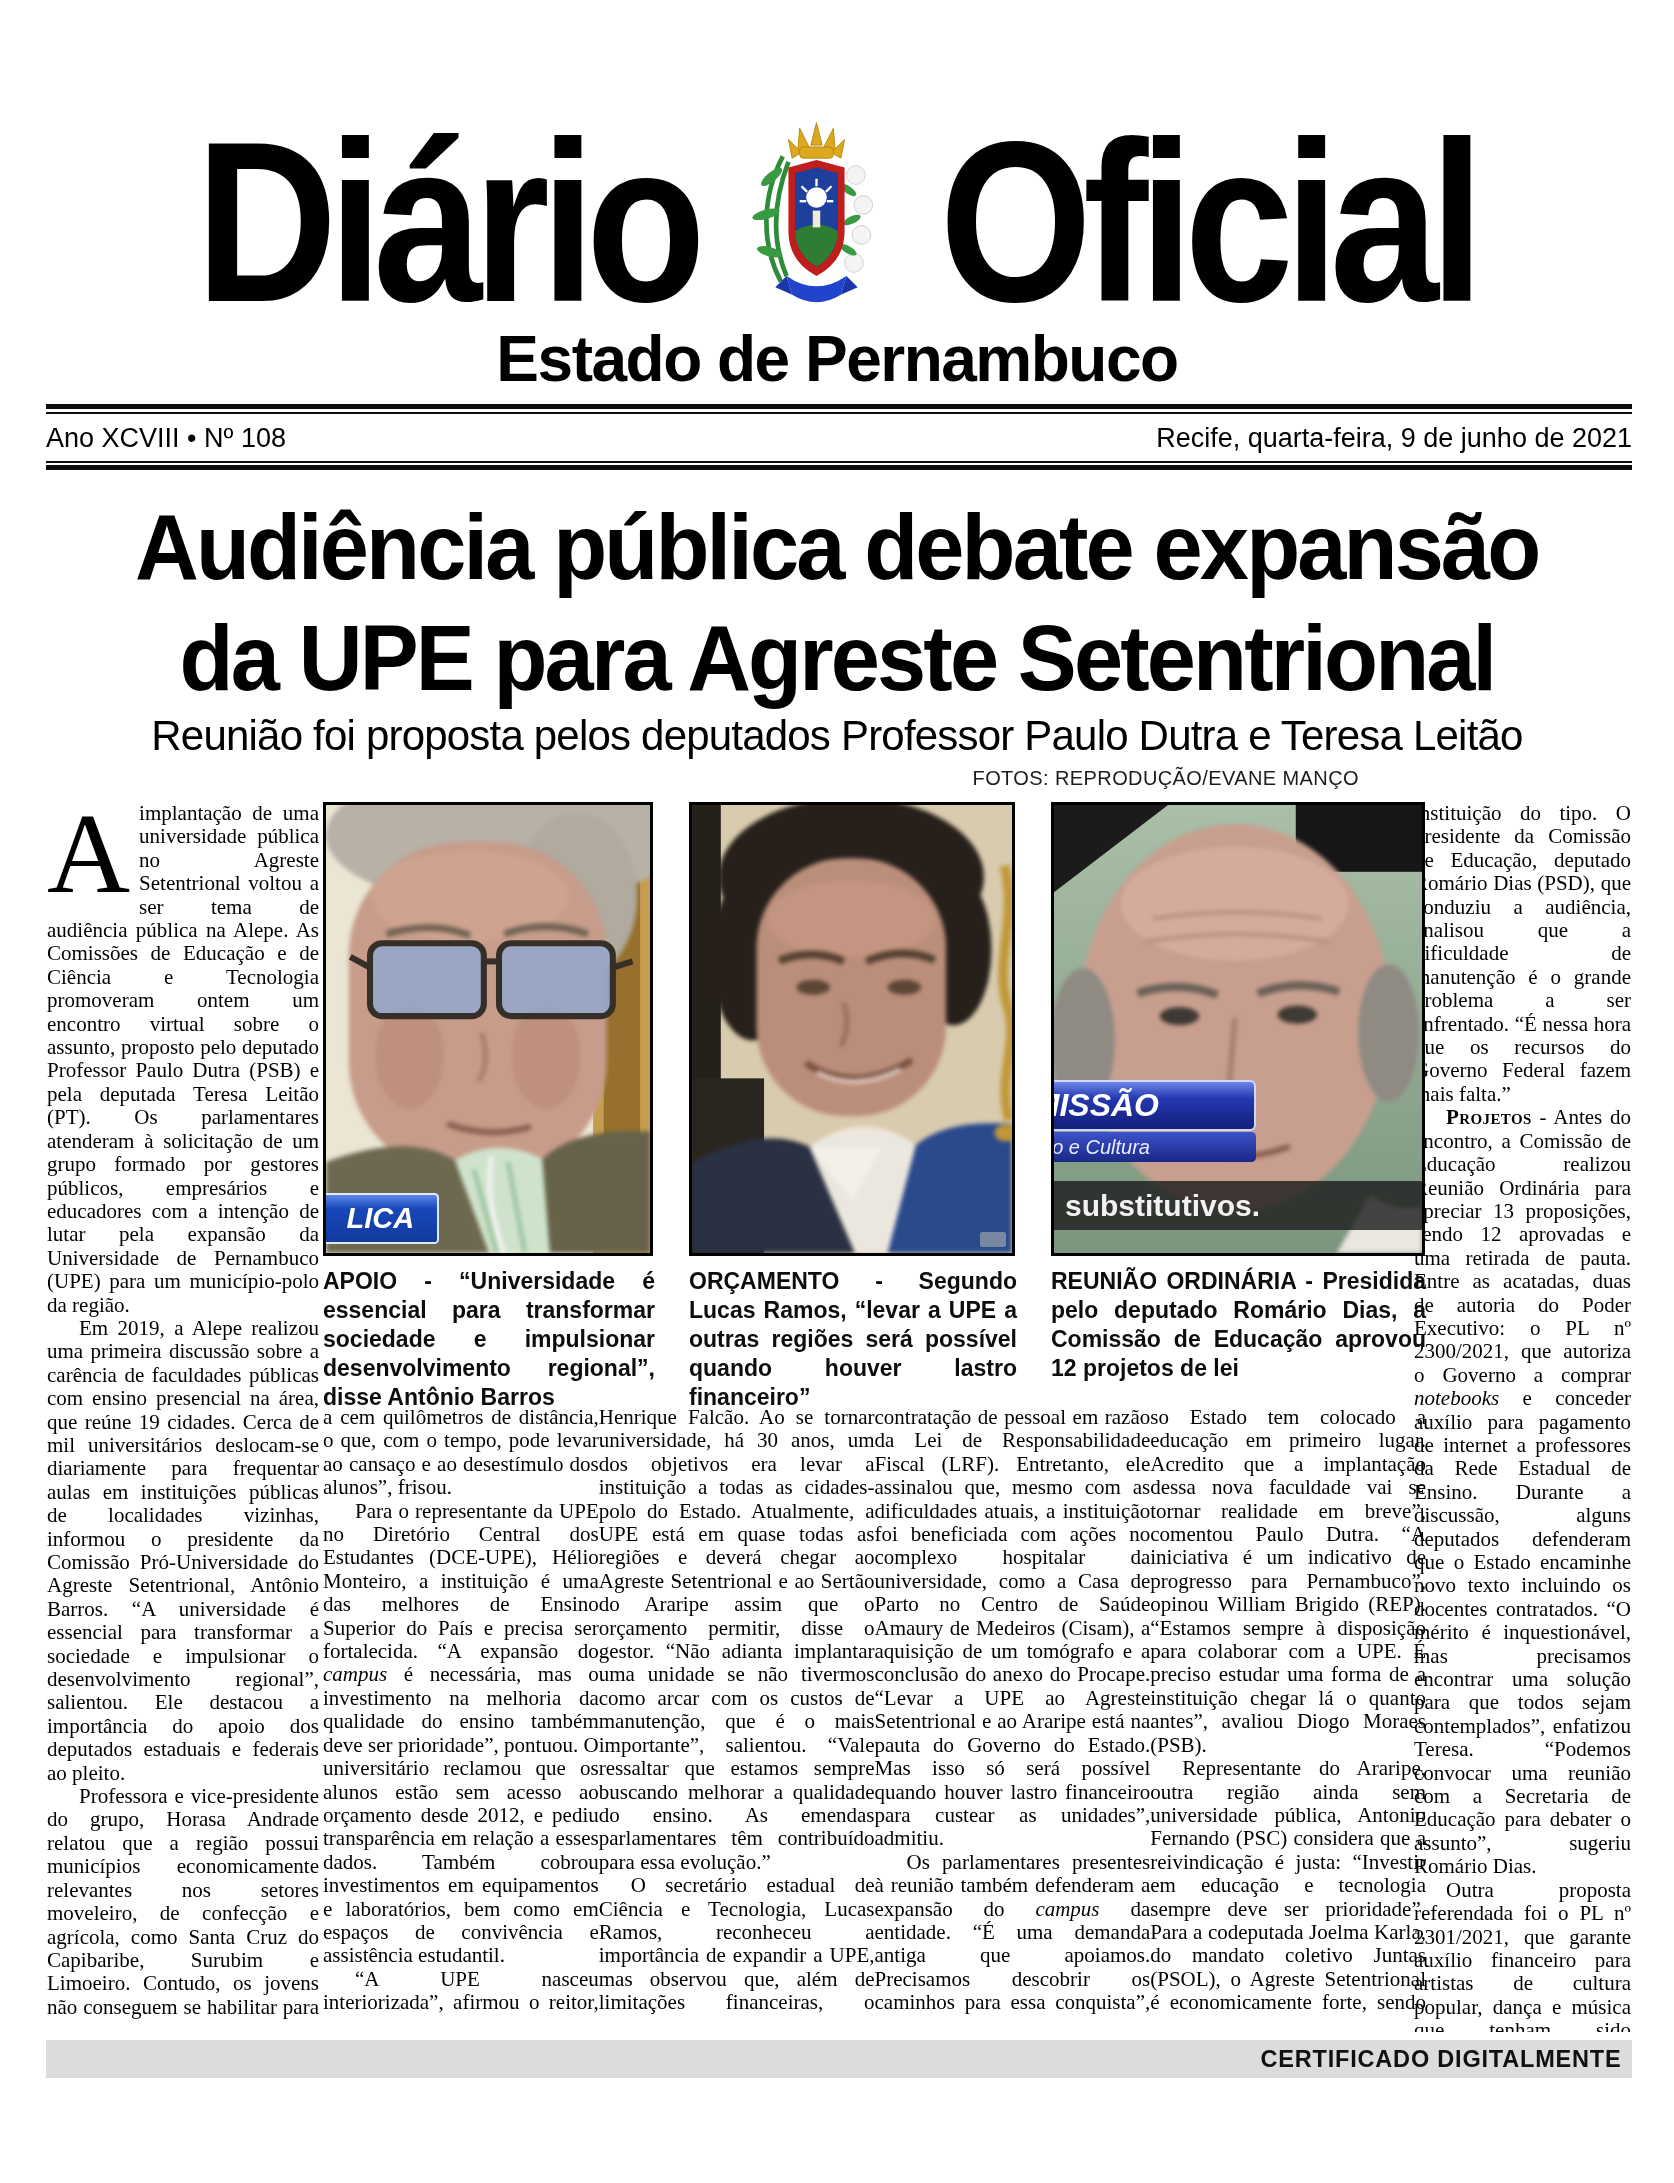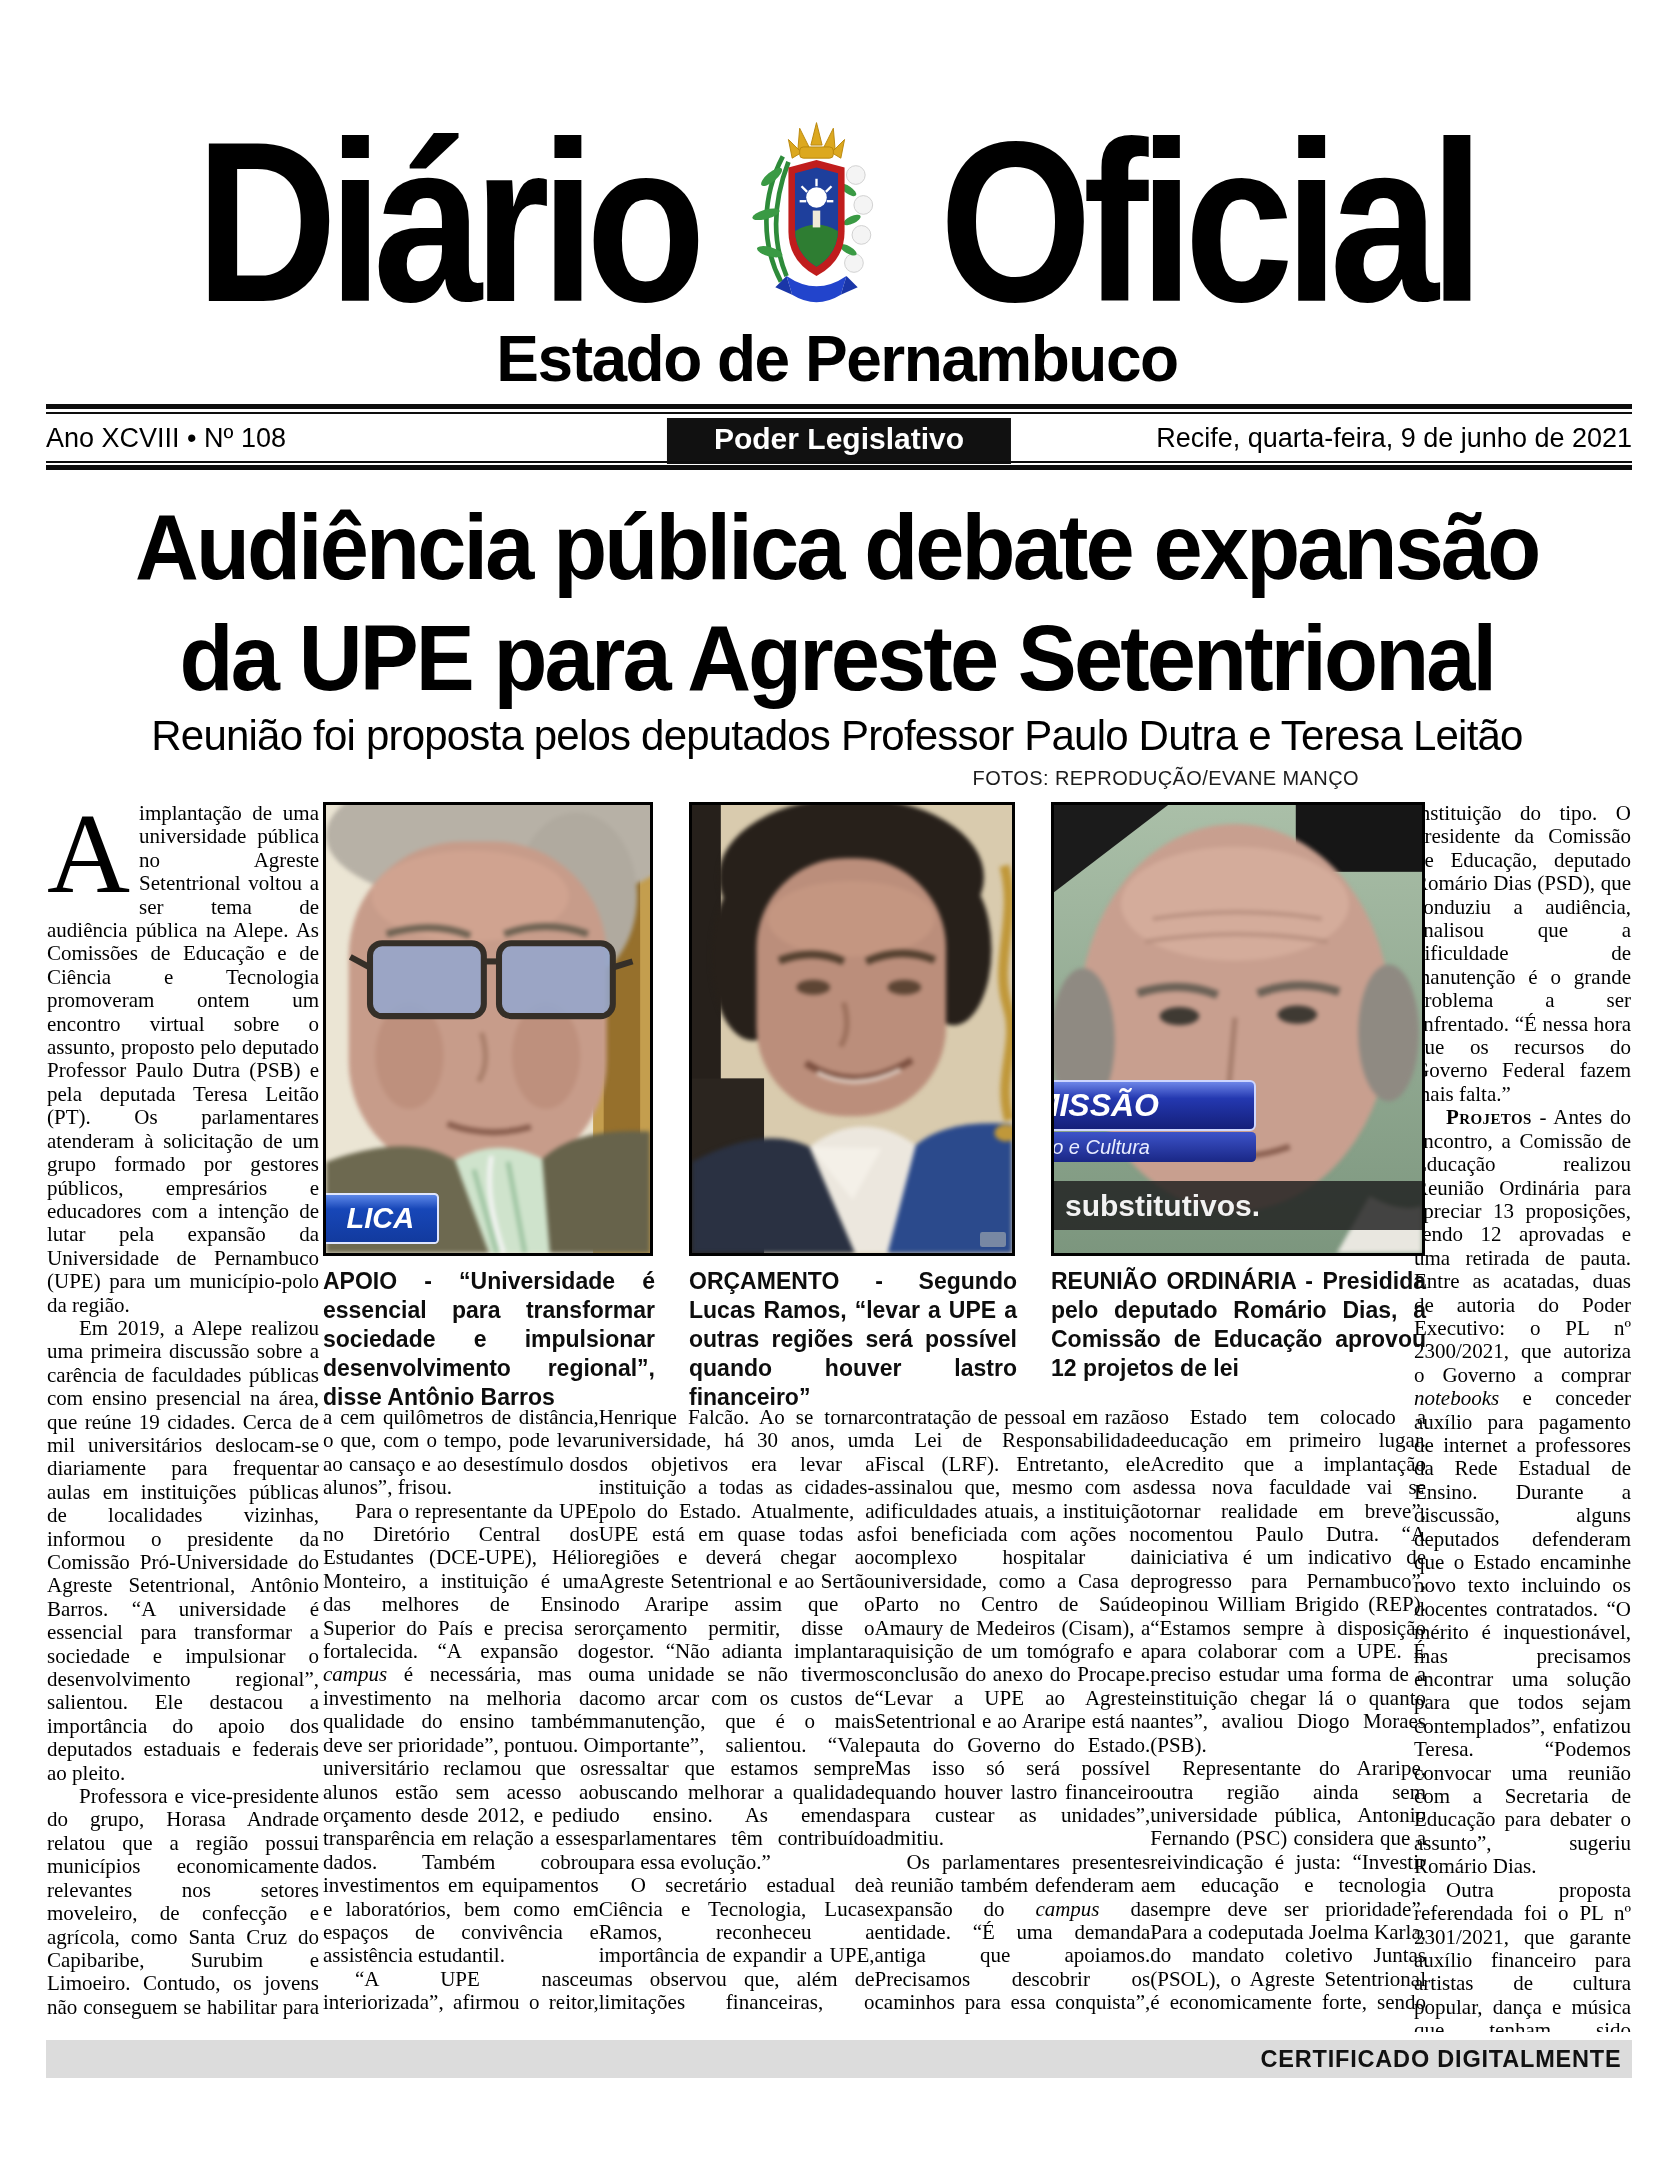--- a/index.html
+++ b/index.html
@@ -108,21 +108,20 @@
     </svg>
   </span>
   <span class="mast-word">Oficial</span>
 </header>
 <div class="abs mast-sub">Estado de Pernambuco</div>
 
 <div class="abs rule" style="top:404px;height:5.3px;"></div>
 <div class="abs rule" style="top:412px;height:1.5px;"></div>
 <div class="abs dateline">
   <span class="date-left">Ano XCVIII • Nº 108</span>
-  <span class="section-box">Poder Legislativo</span>
   <span class="date-right">Recife, quarta-feira, 9 de junho de 2021</span>
 </div>
 <div class="abs rule" style="top:461px;height:1.5px;"></div>
 <div class="abs rule" style="top:465px;height:5.3px;"></div>
 
 <h1 class="abs headline" style="margin:0;">
   <span class="hl-line">Audiência pública debate expansão</span><br>
   <span class="hl-line">da UPE para Agreste Setentrional</span>
 </h1>
 <div class="abs subhead">Reunião foi proposta pelos deputados Professor Paulo Dutra e Teresa Leitão</div>

